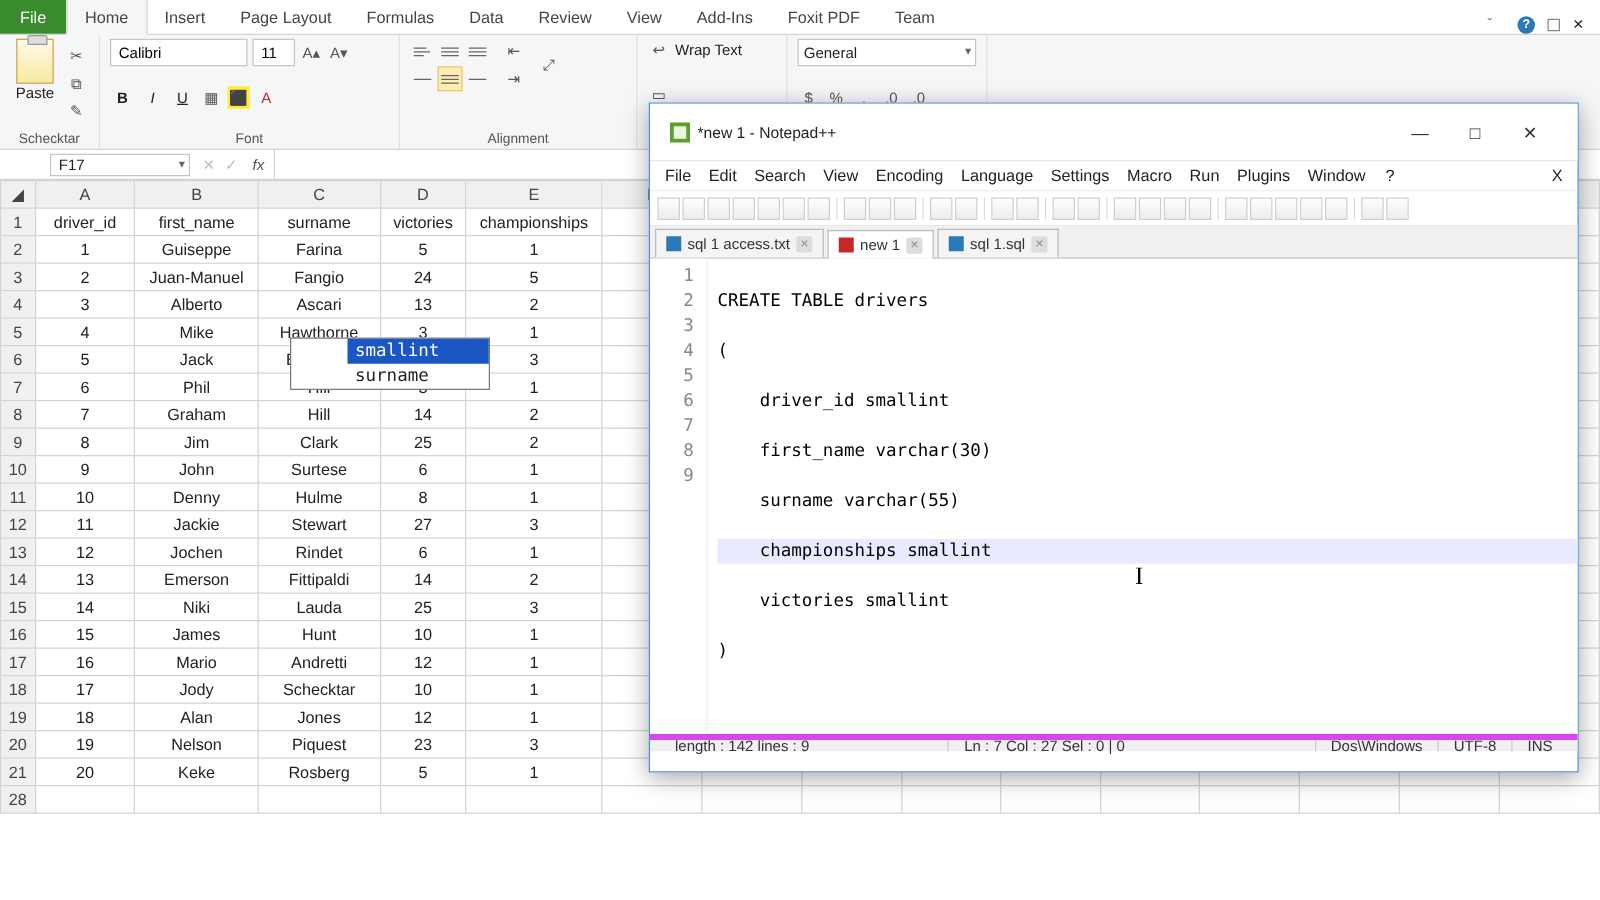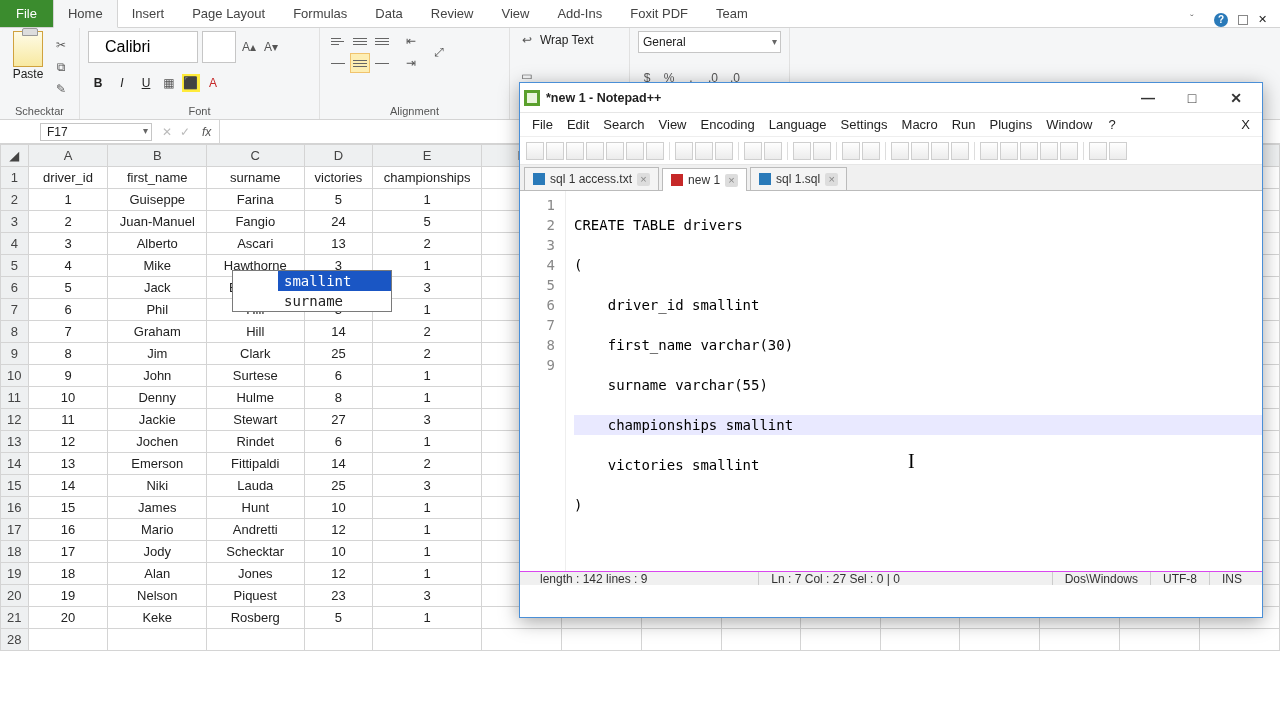--- a/index.html
+++ b/index.html
@@ -12,21 +12,21 @@
   .ribbon-tabs .right-icons { margin-left:auto; display:flex; gap:10px; padding-right:8px; align-items:center;}
   .ribbon-tabs .right-icons span { width:14px; height:14px; display:inline-block; }
   .help-circle { width:14px; height:14px; border-radius:50%; background:#2a7ab9; color:#fff; text-align:center; font-size:10px; line-height:14px; font-weight:bold;}
   .ribbon-body { height:92px; background:#f5f6f7; border-bottom:1px solid #d4d4d4; display:flex; }
   .r-group { border-right:1px solid #e1e1e1; padding:3px 8px 0 8px; display:flex; flex-direction:column; justify-content:space-between;}
   .r-group .label { text-align:center; font-size:11px; color:#555; padding:2px 0; }
   .ico { width:18px; height:18px; display:inline-flex; align-items:center; justify-content:center; font-size:12px; color:#555; border:1px solid transparent;}
   .paste-big { width:40px; text-align:center;}
   .paste-big .clip { width:30px;height:36px;margin:auto;border:1px solid #d0a23e;background:linear-gradient(#fefbe7,#f8e9a1); position:relative;}
   .paste-big .clip:before{content:"";position:absolute;top:-4px;left:8px;width:14px;height:6px;border:1px solid #999;border-radius:2px 2px 0 0;background:#ddd;}
-  select.fake, input.fake { border:1px solid #c6c6c6; background:#fff; font-size:16px; height:32px; padding:0 16px;}
+  select.fake, input.fake { border:1px solid #c6c6c6; background:#fff; font-size:12px; height:22px; padding:0 6px;}
   .font-row{display:flex;gap:4px;align-items:center;}
   .btnlet{min-width:20px;height:20px;text-align:center;line-height:20px;display:inline-block;}
   .underline{text-decoration:underline;}
   .ital{font-style:italic;}
   .bold{font-weight:bold;}
   .align-grid{display:grid;grid-template-columns:repeat(3,20px);grid-template-rows:repeat(2,20px);gap:2px;}
   .align-grid span{border:1px solid transparent;display:flex;flex-direction:column;justify-content:center;gap:2px;padding:2px;}
   .align-grid span i{height:1px;background:#666;display:block;}
   .align-sel{background:#fdeeb3;border:1px solid #f0c36d !important;}
   .dropdown-btn{border:1px solid #c6c6c6;background:#fff;padding:0 14px 0 4px;height:22px;line-height:20px;position:relative;min-width:110px;}
@@ -40,21 +40,21 @@
   
   .sheet{position:relative;}
   table.grid{border-collapse:collapse;table-layout:fixed;}
   table.grid th,table.grid td{border:1px solid #d4d4d4;height:22px;font-size:13px;text-align:center;padding:0 4px;overflow:hidden;white-space:nowrap;}
   table.grid th{background:#eef0f1;font-weight:normal;color:#444;}
   table.grid th.rowh{width:28px;text-align:center;}
   table.grid td{background:#fff;}
   .colA{width:82px}.colB{width:100px}.colC{width:100px}.colD{width:70px}.colE{width:110px}.colR{width:86px}
   
   .npp{position:absolute;left:519px;top:82px;width:744px;height:536px;background:#fff;border:1px solid #4a8fd7;box-shadow:0 4px 18px rgba(0,0,0,.35);}
-  .npp .titlebar{height:30px;background:#fff;display:flex;align-items:center;padding:0 4px;border-bottom:1px solid #e6e6e6;font-weight:bold;}
+  .npp .titlebar{height:46px;background:#fff;display:flex;align-items:center;padding:0 16px;border-bottom:1px solid #e6e6e6;}
   .npp .titlebar .app-ico{width:16px;height:16px;background:#5aa02c;margin-right:6px;position:relative;}
   .npp .titlebar .app-ico:after{content:"";position:absolute;inset:3px;background:#e9f5dc;}
   .npp .titlebar .title{font-size:12.5px;color:#222;}
   .npp .winbtns{margin-left:auto;display:flex;}
   .npp .winbtns div{width:44px;height:28px;display:flex;align-items:center;justify-content:center;font-size:14px;color:#333;}
   .npp .menubar{height:24px;display:flex;align-items:center;gap:2px;padding:0 6px;font-size:13px;border-bottom:1px solid #eee;}
   .npp .menubar span{padding:2px 6px;}
   .npp .menubar .qm{margin-left:2px;}
   .npp .menubar .mx{margin-left:auto;padding-right:6px;}
   .npp .toolbar{height:28px;display:flex;align-items:center;gap:2px;padding:0 6px;border-bottom:1px solid #e6e6e6;}
@@ -67,21 +67,21 @@
   .npp .tab .x{font-size:11px;color:#888;background:#ddd;width:13px;height:13px;text-align:center;line-height:12px;border-radius:2px;}
   .npp .tab.active{background:#fff;position:relative;top:1px;}
   .npp .editor{display:flex;height:380px;background:#fff;font-family:Consolas,monospace;font-size:14px;line-height:20px;position:relative;}
   .npp .gutter{width:46px;text-align:right;color:#888;padding:4px 10px 0 0;background:#fff;border-right:1px solid #eee;user-select:none;}
   .npp .code{padding:4px 0 0 8px;white-space:pre;color:#000;flex:1;position:relative;}
   .hl-line{background:#e9e9ff;}
   .npp .code .line{height:20px;}
   .autoc{position:absolute;left:232px;top:270px;border:1px solid #7a7a7a;background:#fff;font-family:Consolas,monospace;font-size:14px;line-height:20px;}
   .autoc div{padding:0 40px 0 6px;margin-left:45px;}
   .autoc .sel{background:#1a56c4;color:#fff;}
-  .npp .status{height:14px;border-top:1px solid #d946ef;background:#f0f0f0;display:flex;align-items:center;font-size:12px;color:#333;padding:0 8px;gap:0;}
+  .npp .status{height:14px;border-top:5px solid #d946ef;background:#f0f0f0;display:flex;align-items:center;font-size:12px;color:#333;padding:0 8px;gap:0;}
   .npp .status .cell{padding:0 12px;border-right:1px solid #ccc;height:100%;display:flex;align-items:center;}
   .npp .status .cell:last-child{border-right:none;}
   .caret-I{position:absolute;left:908px;top:450px;font-family:serif;font-size:20px;color:#000;}
 </style>
 </head>
 <body>
 
 <div class="ribbon-tabs">
   <div class="file-tab">File</div>
   <div class="tab active">Home</div>

